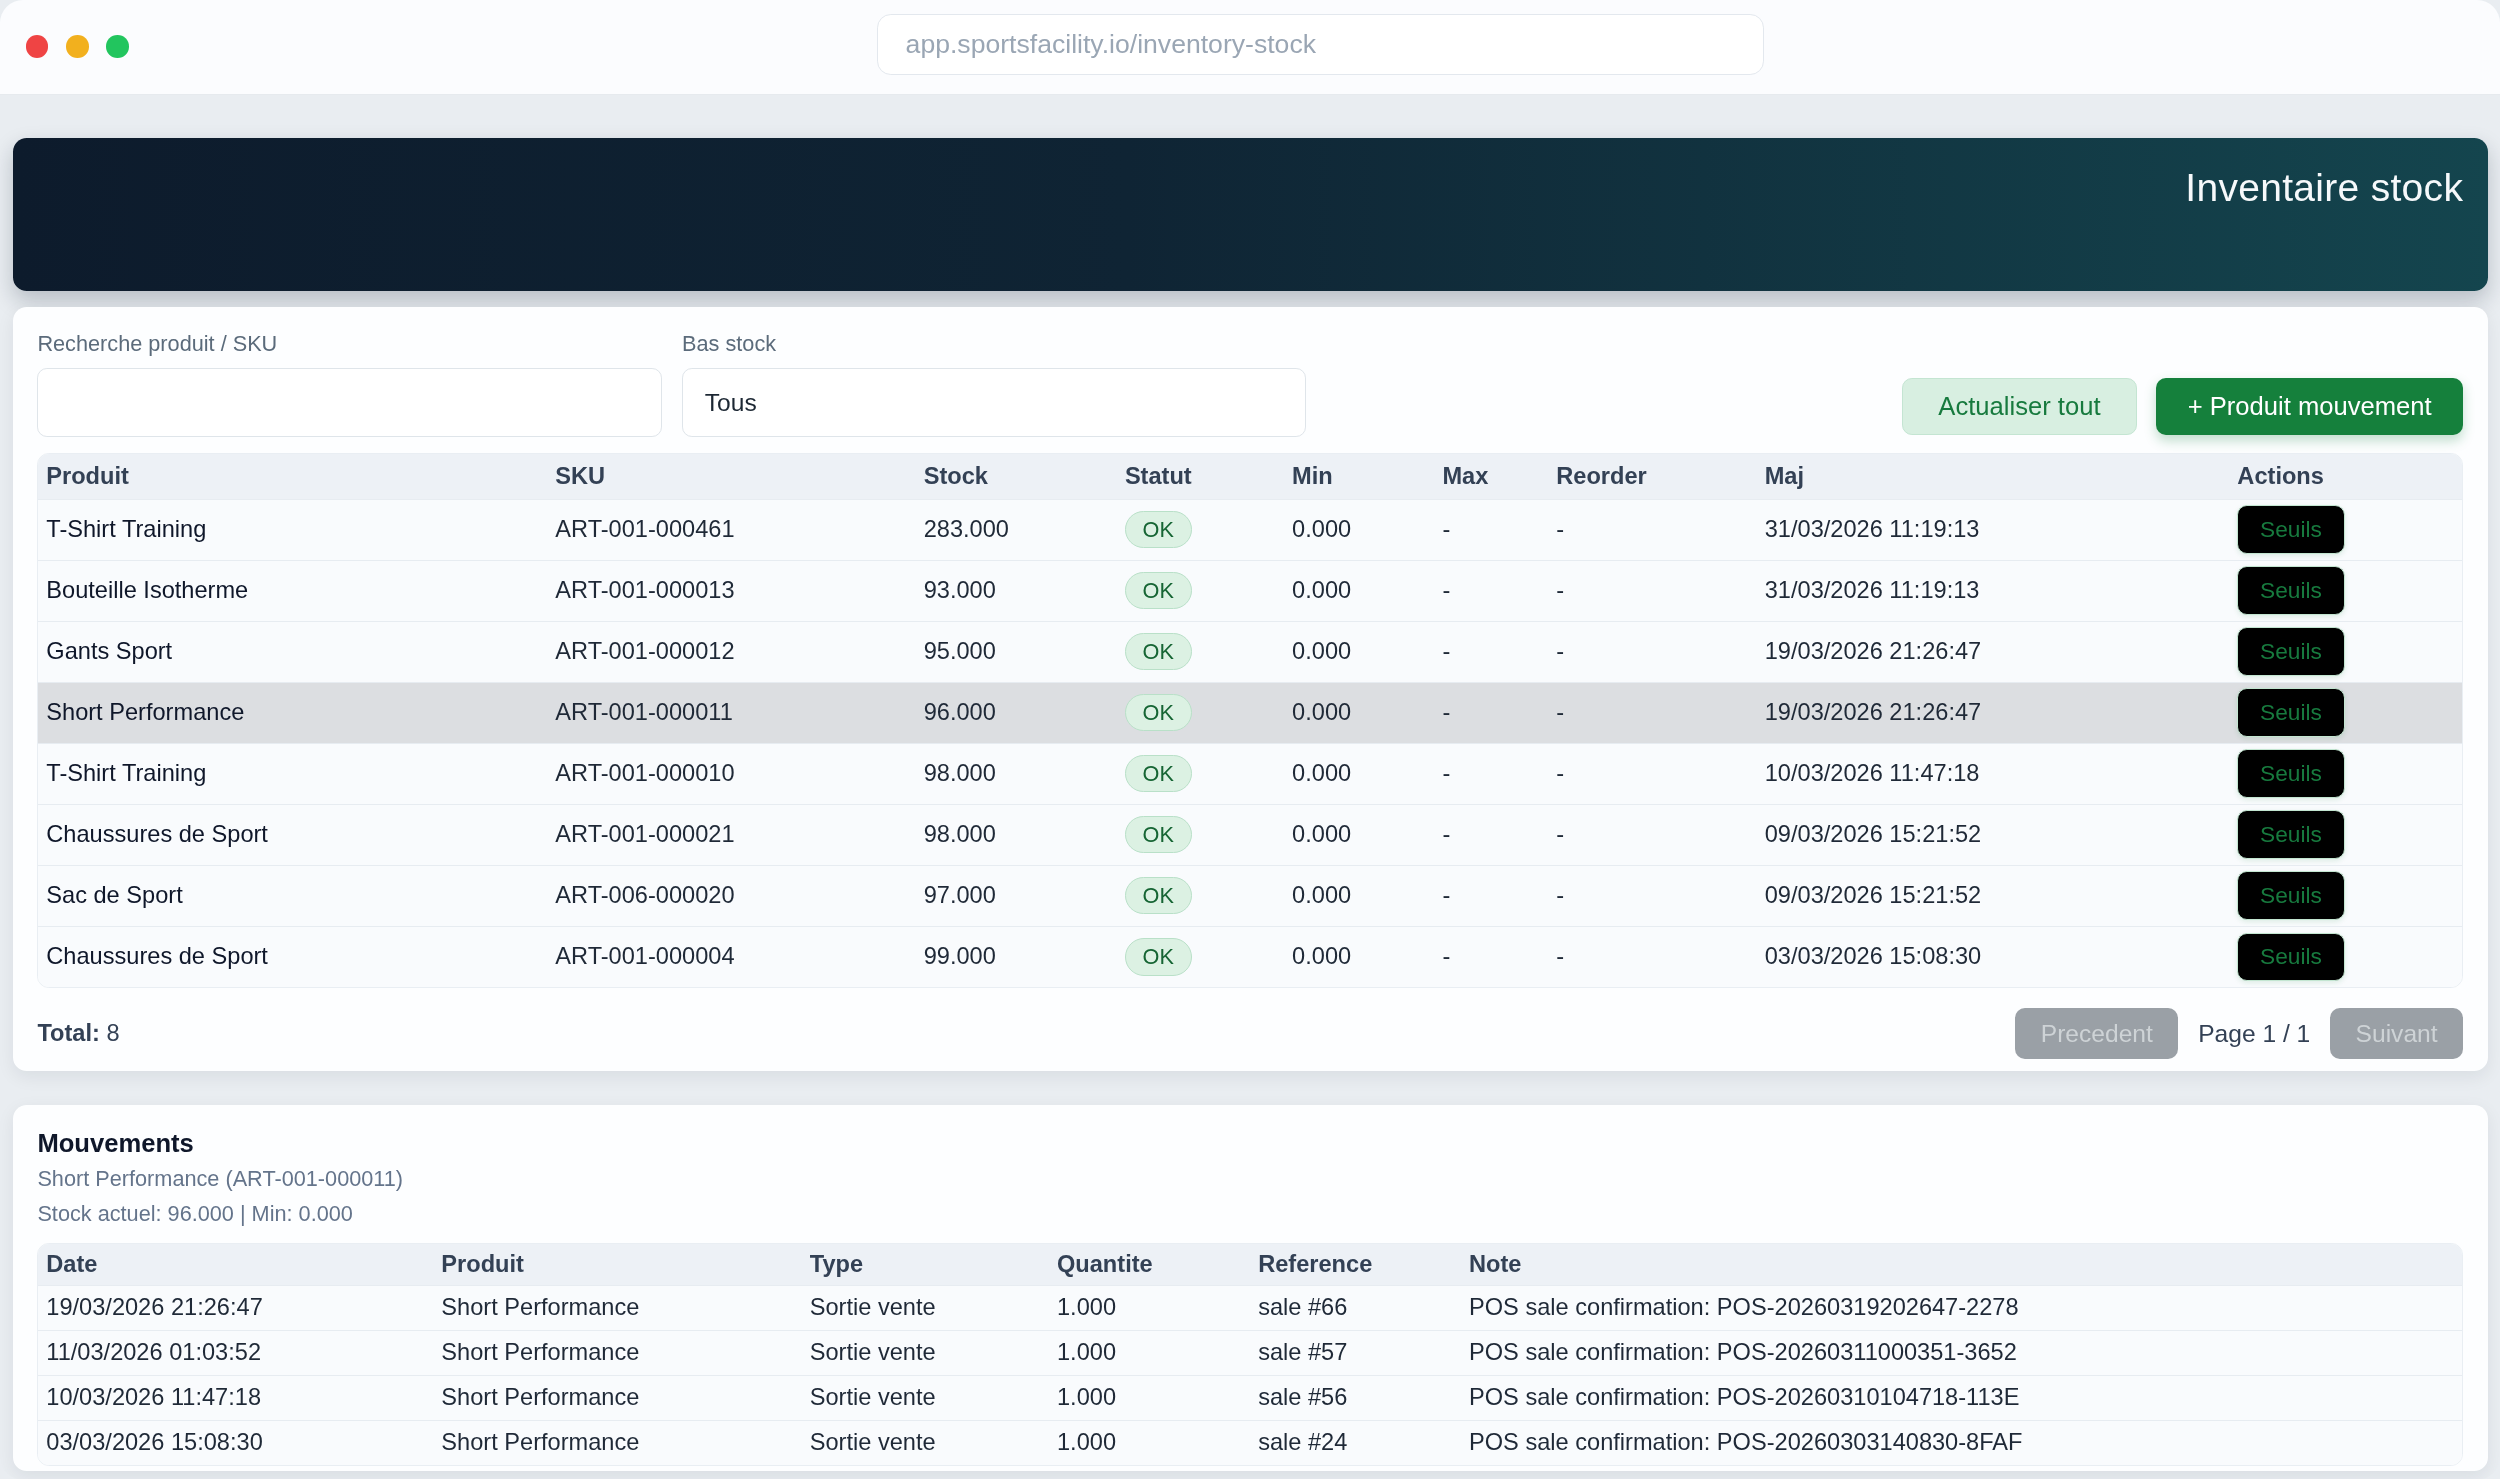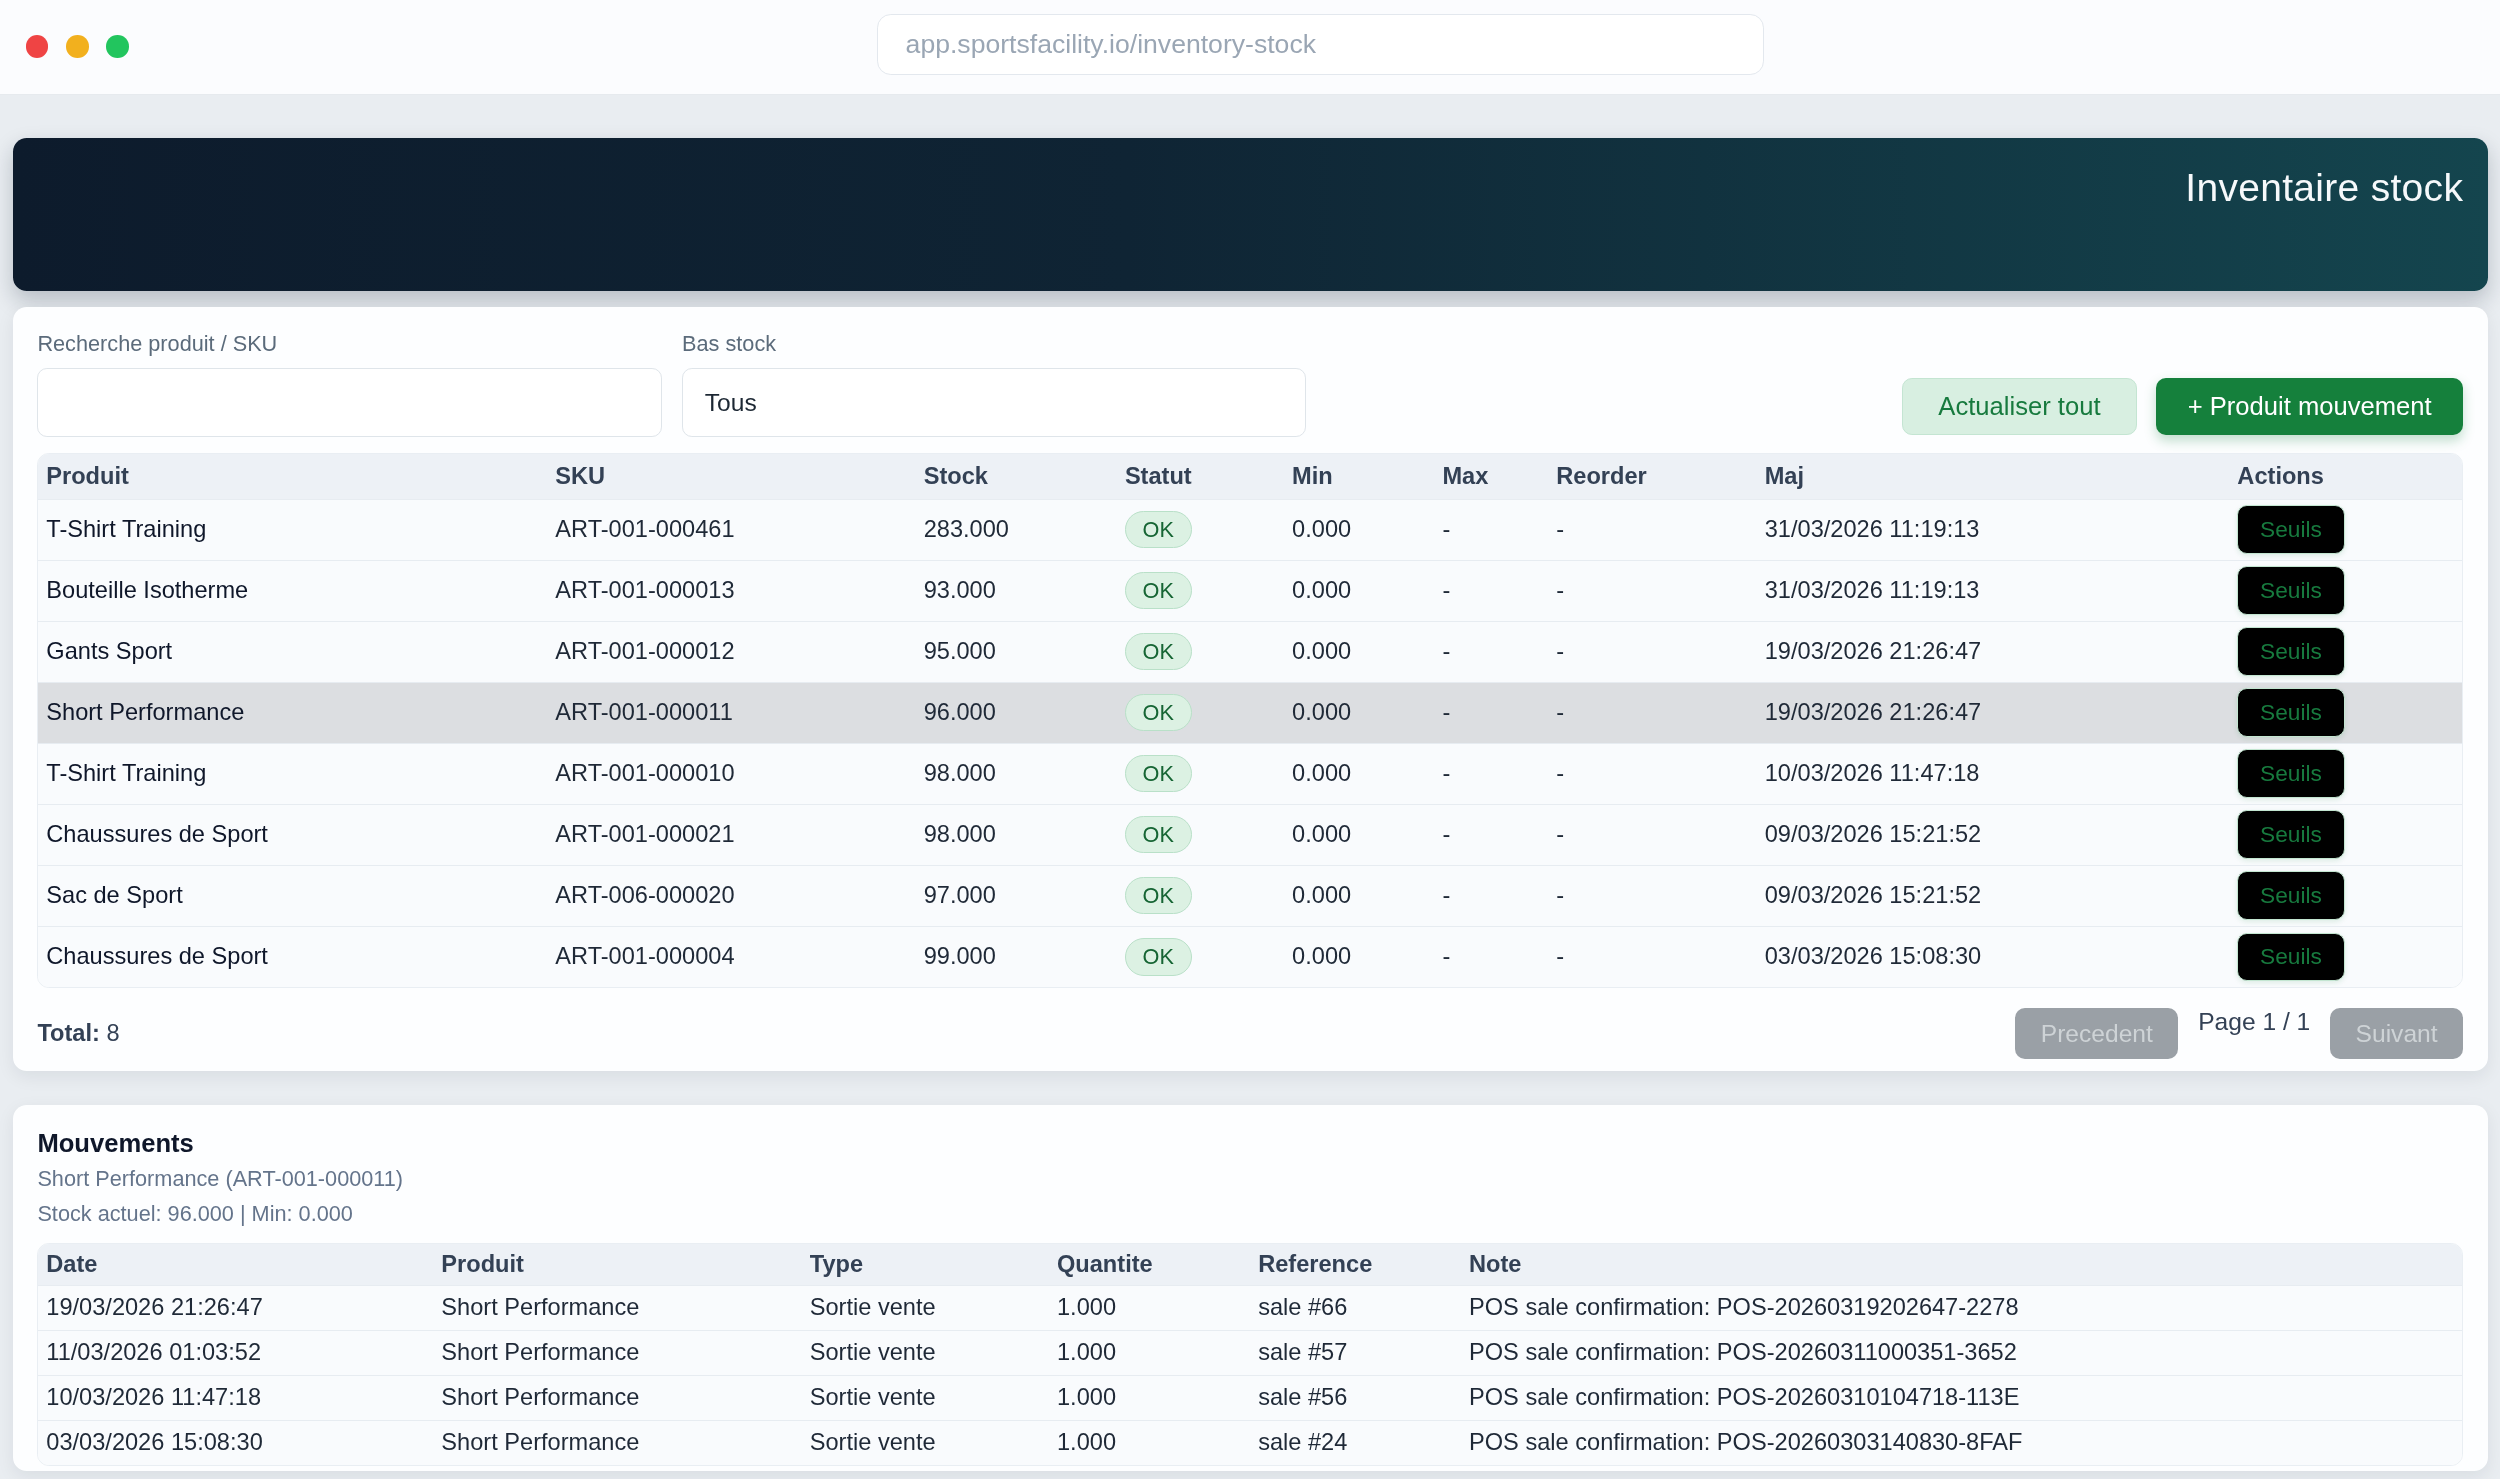--- a/index.html
+++ b/index.html
@@ -6,21 +6,21 @@
     --page-bg:#e9edf1; --chrome-bg:#fbfcfe; --card-bg:#fdfeff;
     --banner-from:#0d1b2c; --banner-to:#14454e;
     --thead-bg:#edf1f6; --row-bg:#f9fbfd; --row-border:#e7ecf1; --row-selected:#dcdee1;
     --green-dark:#15803c; --green-text:#177a3e; --green-light:#d8efe1;
     --badge-bg:#dcf1e3; --badge-border:#b9e0c8; --badge-text:#166534;
     --slate:#334155; --label:#5b6b7b; --muted:#64748b; --dark:#1f2937;
     --pag-bg:#9aa0a6; --pag-text:#ced3d6;
   }
   *{box-sizing:border-box;margin:0;padding:0;}
   body{font-family:"Liberation Sans",sans-serif;background:var(--page-bg);}
-  .screen{position:relative;width:2500px;height:1480px;background:var(--page-bg);overflow:hidden;}
+  .screen{position:relative;width:2500px;height:1480px;background:var(--page-bg);overflow:hidden;border-radius:23px;}
 
   
   .chrome{position:absolute;left:0;top:0;width:100%;height:95px;background:var(--chrome-bg);border-bottom:1px solid #e6eaee;}
   .lights{position:absolute;left:25.6px;top:35px;display:flex;gap:17.7px;}
   .light{width:22.7px;height:22.7px;border-radius:50%;}
   .light.red{background:#ef4444;} .light.yellow{background:#f2b01e;} .light.green{background:#22c55e;}
   .urlbar{position:absolute;left:877px;top:13.8px;width:887px;height:61px;background:#fff;border:1.5px solid #e3e8ee;border-radius:13.8px;display:flex;align-items:center;padding:0 27.6px;color:#9aa6b4;font-size:26.6px;}
 
   
   .banner{position:absolute;left:12.8px;top:138px;width:2475px;height:153px;border-radius:13.8px;
@@ -58,21 +58,21 @@
   .inv tbody tr.selected td{background:var(--row-selected);}
   td.c-prod{font-weight:400;color:#0f172a;}
   .badge{display:inline-block;background:var(--badge-bg);border:1.5px solid var(--badge-border);color:var(--badge-text);font-size:21.7px;border-radius:984px;padding:6.9px 16.7px;line-height:1;}
   .seuils-btn{background:#000000;border:1px solid #c3e6d1;color:var(--green-text);font-size:22.7px;border-radius:9.9px;padding:9.9px 21.7px;cursor:pointer;font-family:"Liberation Sans",sans-serif;box-shadow:0 2px 4.9px rgba(21,128,60,.12);}
 
   
   .tfooter{display:flex;align-items:center;margin-top:19.7px;}
   .total{font-size:23.6px;color:var(--slate);}
   .total b{font-weight:700;}
   .tfooter .spacer{flex:1;}
-  .pag{display:flex;gap:19.7px;}
+  .pag{display:flex;align-items:center;gap:19.7px;}
   .pag .pbtn{background:var(--pag-bg);color:var(--pag-text);border:none;border-radius:9.9px;font-size:24.6px;padding:11.8px 25.6px;font-family:"Liberation Sans",sans-serif;cursor:default;}
   .pag .pinfo{color:var(--slate);font-size:24.6px;}
 
   
   .mv-title{font-size:25.6px;font-weight:700;color:#0f172a;}
   .mv-sub{font-size:21.7px;color:var(--muted);margin-top:8.9px;}
 </style>
 </head>
 <body>
 

